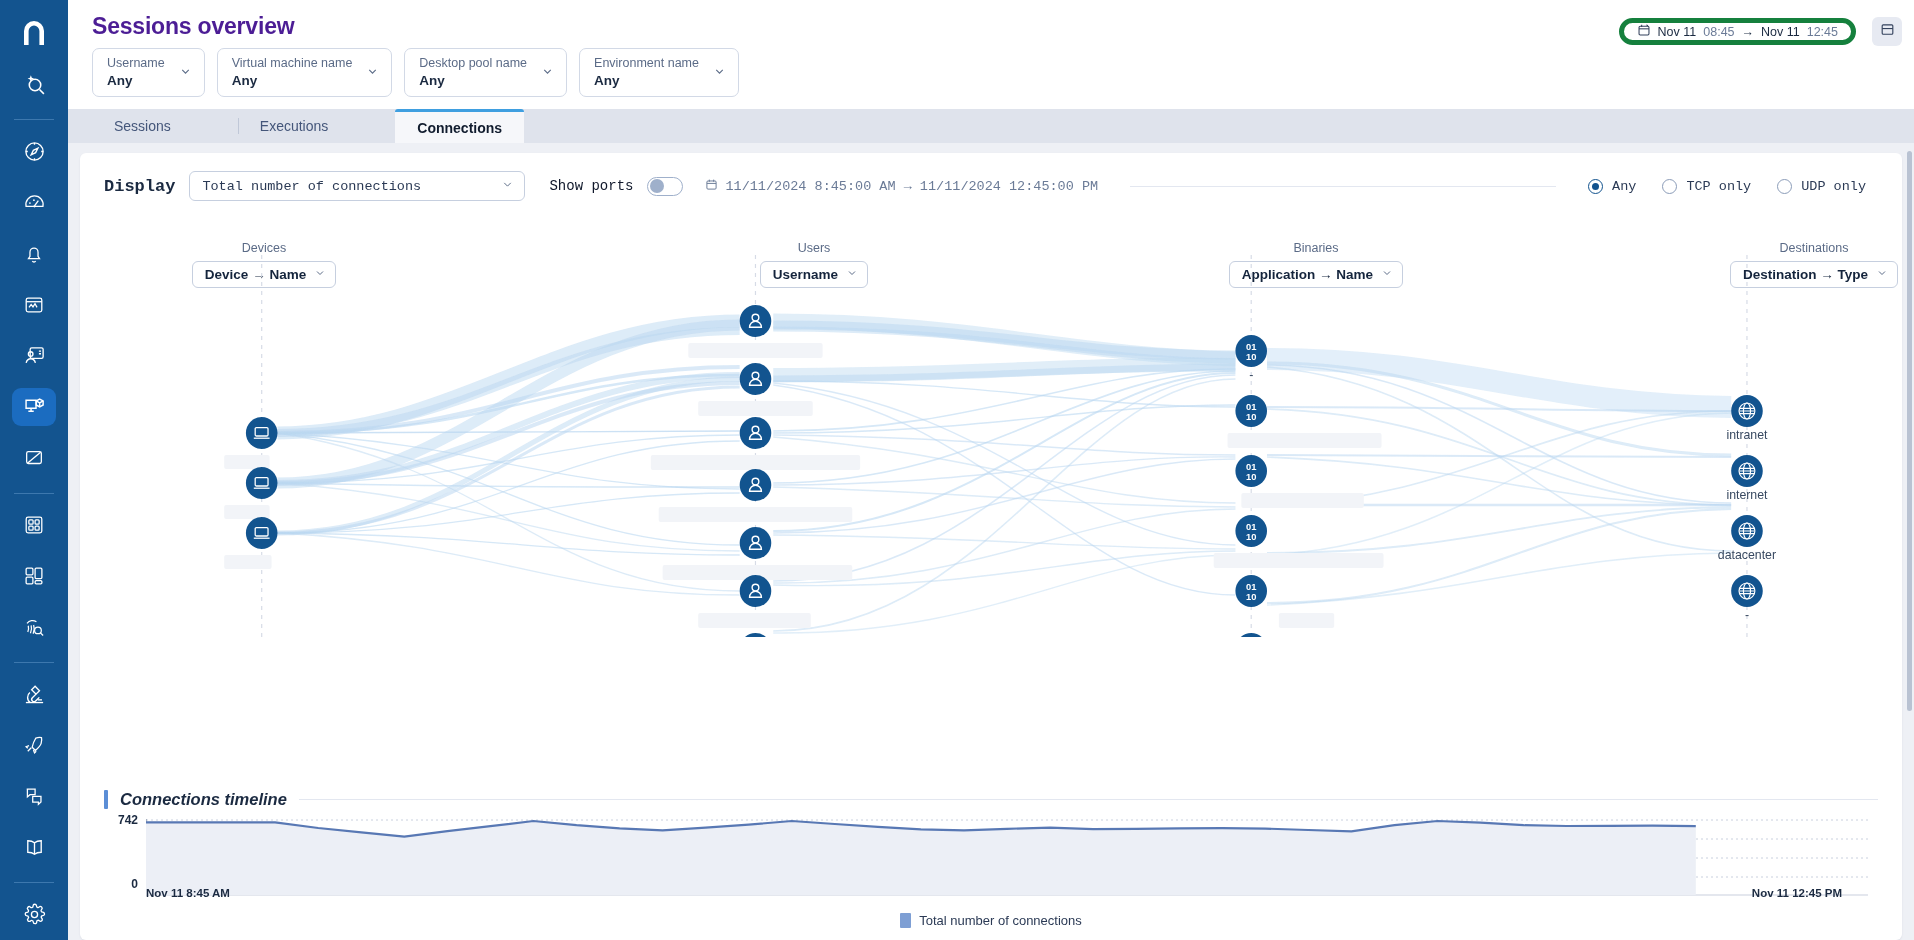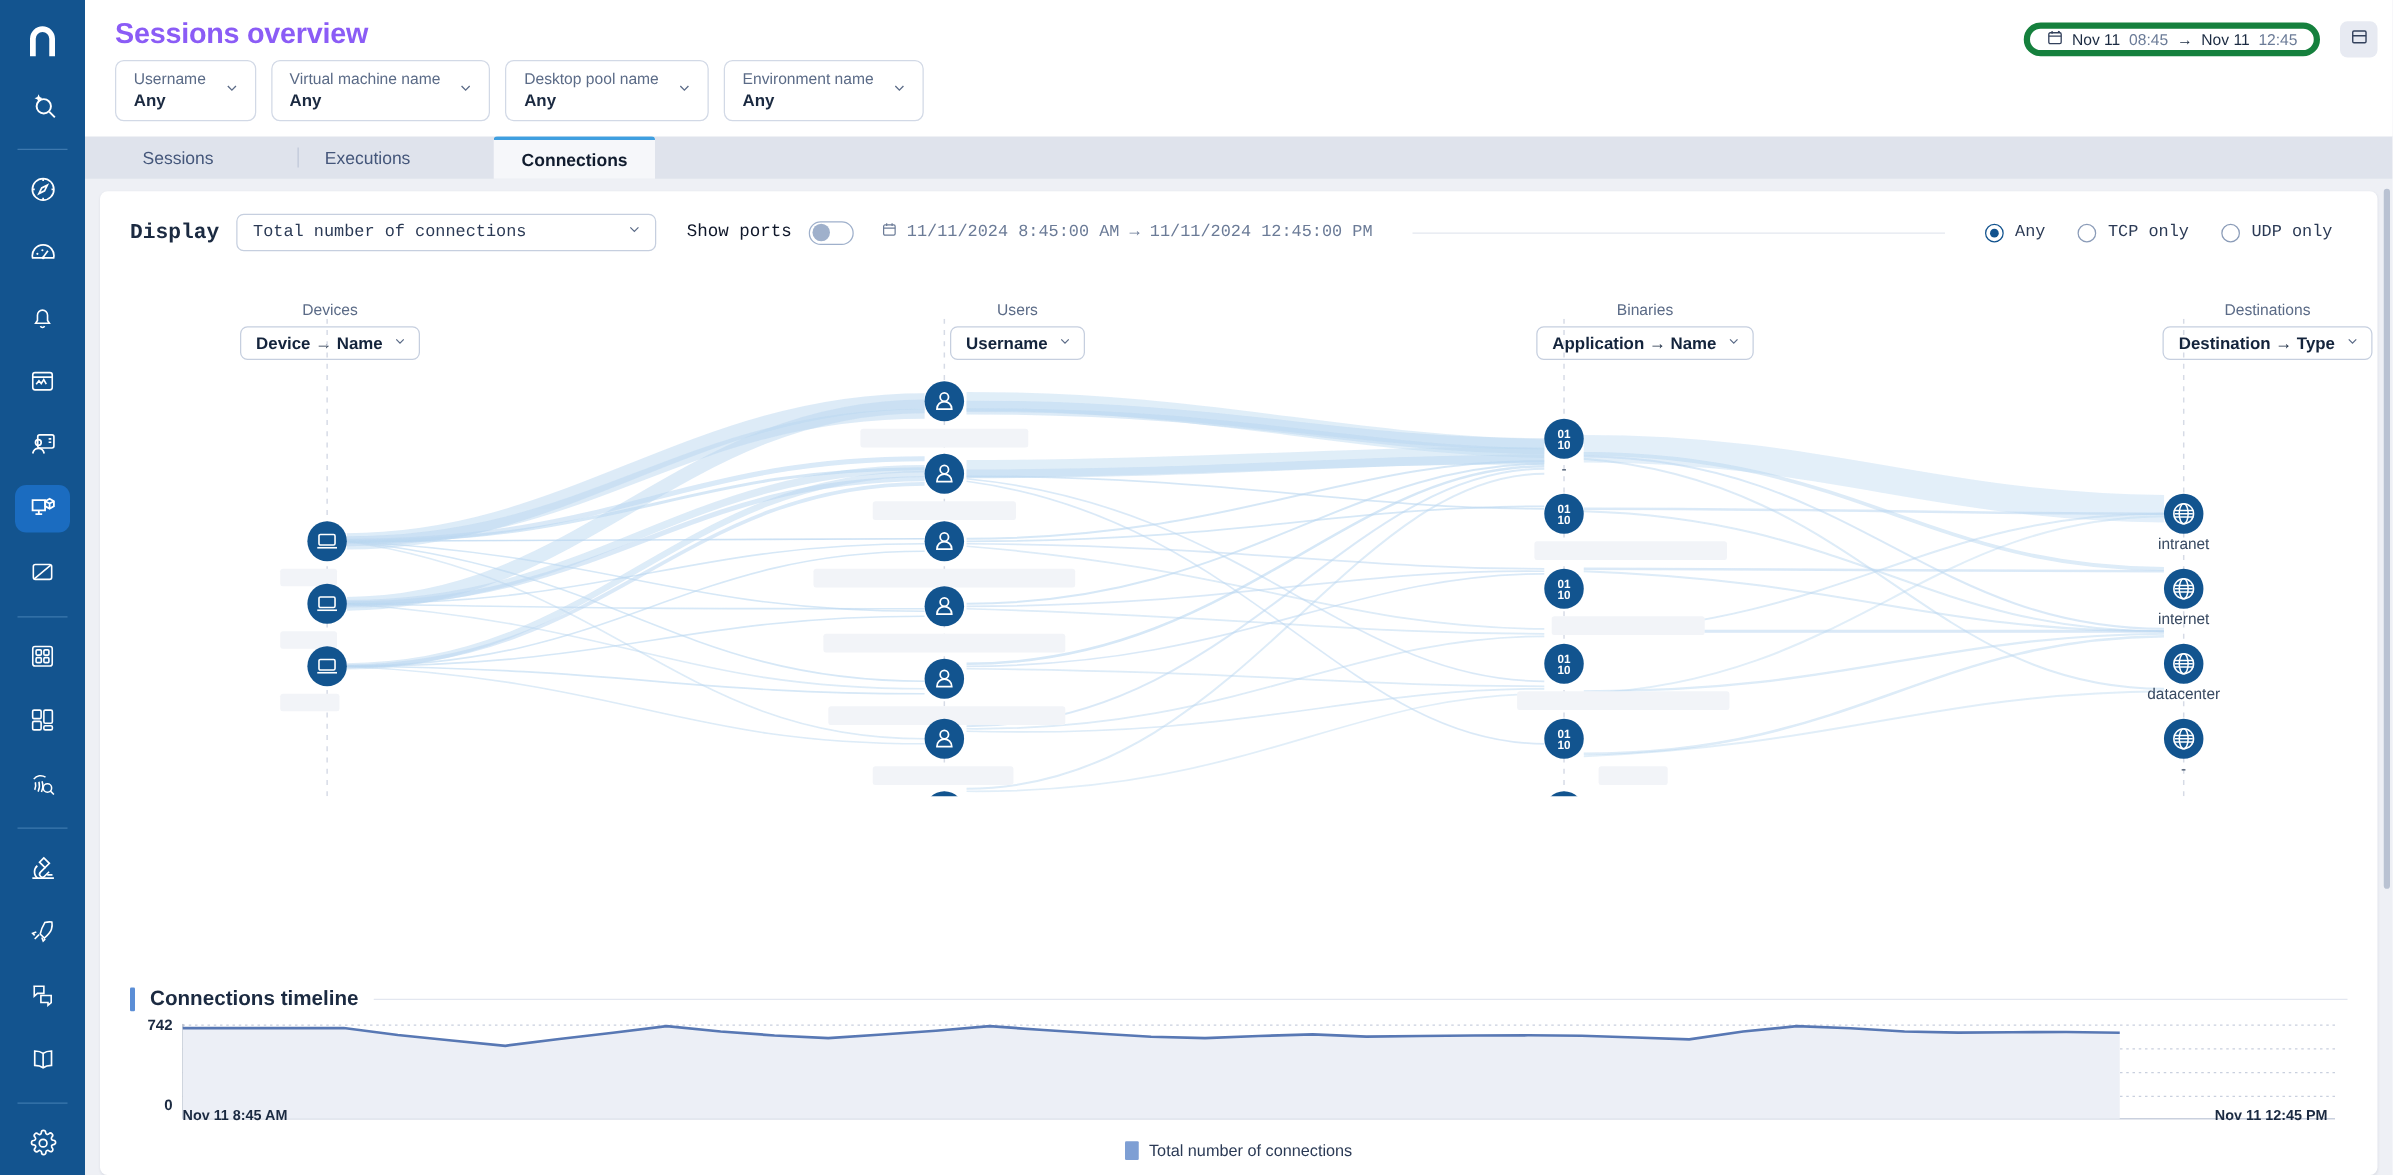--- a/index.html
+++ b/index.html
@@ -29,21 +29,21 @@
   .nav-icon.active { background:#1b6cc0; }
   .nav-icon svg { display:block; }
   .nav-sep { width:40px; height:1px; background:#3d78ae; margin:9px 0 6px 0; }
   .sb-spacer { flex:1 1 auto; }
 
   
   .main { flex:1 1 auto; height:940px; position:relative; background:#eef0f5; display:flex; flex-direction:column; }
 
   .topbar { background:#fff; padding:10px 0 0 0; position:relative; }
   .crumb { font-size:11.5px; letter-spacing:.55px; font-weight:700; color:#4a6fa5; padding-left:24px; text-transform:uppercase;}
-  .ptitle { font-size:23px; font-weight:700; color:#8b5cf6; padding-left:24px; margin-top:3px; letter-spacing:-.2px;}
+  .ptitle { font-size:23px; font-weight:700; color:#4c1d95; padding-left:24px; margin-top:3px; letter-spacing:-.2px;}
 
   .daterange {
     position:absolute; right:58px; top:18px;
     border:5px solid #15803d; border-radius:18px; background:#fff;
     height:27px; display:flex; align-items:center; gap:7px;
     padding:0 13px; font-size:12.5px; color:#6b7b97; cursor:pointer;
   }
   .panel-toggle {
     position:absolute; right:12px; top:17px; width:30px; height:29px;
     background:#e7eaf2; border-radius:6px; display:flex; align-items:center; justify-content:center;
@@ -113,21 +113,21 @@
     font-size:13.5px; font-weight:700; color:#14243c; background:#fff; cursor:pointer; white-space:nowrap;
   }
   .sankey-svg { position:absolute; left:0; top:48px; width:100%; height:382px; }
 
   .node-label { font-size:12.5px; fill:#384961; text-anchor:middle; }
 
   
   .tl-wrap { position:absolute; left:0; right:0; bottom:0; height:150px; padding:0 24px 0 24px;}
   .tl-head { display:flex; align-items:center; gap:12px; }
   .tl-bar { width:4px; height:19px; background:#5b8ed6; border-radius:1px;}
-  .tl-title { font-size:16.5px; font-weight:700; color:#1b2a41;}
+  .tl-title { font-size:16.5px; font-weight:700; color:#1b2a41;font-style:italic;}
   .tl-rule { flex:1 1 auto; height:1px; background:#e3e7f0;}
   .tl-chart { position:relative; height:78px; margin-top:10px;}
   .tl-ylab { position:absolute; left:0; font-size:12px; font-weight:700; color:#1b2a41; text-align:right; width:34px;}
   .tl-xlab { position:absolute; font-size:11.5px; font-weight:700; color:#1b2a41; bottom:-2px;}
   .legend { display:flex; align-items:center; justify-content:center; gap:8px; margin-top:16px; font-size:13px; color:#2b3a55;}
   .legend .sw { width:11px; height:15px; background:#7e9fd4; border-radius:1px;}
   .scroll-thumb { position:absolute; right:2px; top:8px; width:5px; height:560px; background:#b9c2d2; border-radius:3px;}
 </style>
 </head>
 <body>
@@ -753,21 +753,21 @@
                 <line x1="0" y1="20" x2="1722" y2="20"></line>
                 <line x1="0" y1="39" x2="1722" y2="39"></line>
                 <line x1="0" y1="58" x2="1722" y2="58"></line>
               </g>
               <line x1="0" y1="0" x2="0" y2="76" stroke="#8d99ae" stroke-width="1.4"></line>
               <line x1="0" y1="76" x2="1722" y2="76" stroke="#c9d0de" stroke-width="1.2"></line>
               <path id="tl-area" fill="#eceff6" d="M0.0 3.4 L43.0 3.4 L86.1 3.4 L129.1 3.4 L172.2 9.0 L215.3 13.4 L258.3 17.6 L301.4 12.2 L344.4 7.2 L387.4 2.0 L430.5 6.2 L473.6 9.4 L516.6 11.4 L559.6 8.6 L602.7 5.6 L645.8 2.0 L688.8 5.0 L731.8 7.8 L774.9 10.4 L818.0 11.4 L861.0 9.8 L904.1 8.6 L947.1 10.2 L990.1 9.8 L1033.2 9.4 L1076.3 9.2 L1119.3 9.6 L1162.3 11.0 L1205.4 12.4 L1248.5 6.2 L1291.5 2.0 L1334.5 3.6 L1377.6 6.2 L1420.6 7.0 L1463.7 6.8 L1506.8 6.6 L1549.8 7.2 L1549.8 76 L0 76 Z"></path>
               <path id="tl-line" fill="none" stroke="#5878b4" stroke-width="2.2" d="M0.0 3.4 L43.0 3.4 L86.1 3.4 L129.1 3.4 L172.2 9.0 L215.3 13.4 L258.3 17.6 L301.4 12.2 L344.4 7.2 L387.4 2.0 L430.5 6.2 L473.6 9.4 L516.6 11.4 L559.6 8.6 L602.7 5.6 L645.8 2.0 L688.8 5.0 L731.8 7.8 L774.9 10.4 L818.0 11.4 L861.0 9.8 L904.1 8.6 L947.1 10.2 L990.1 9.8 L1033.2 9.4 L1076.3 9.2 L1119.3 9.6 L1162.3 11.0 L1205.4 12.4 L1248.5 6.2 L1291.5 2.0 L1334.5 3.6 L1377.6 6.2 L1420.6 7.0 L1463.7 6.8 L1506.8 6.6 L1549.8 7.2"></path>
             </svg>
             <div class="tl-xlab" style="left:42px;">Nov 11 8:45 AM</div>
-            <div class="tl-xlab" style="right:16px;">Nov 11 12:45 PM</div>
+            <div class="tl-xlab" style="right:36px;">Nov 11 12:45 PM</div>
           </div>
 
           <div class="legend">
             <span class="sw"></span>
             <span>Total number of connections</span>
           </div>
         </div>
 
       </div>
 

